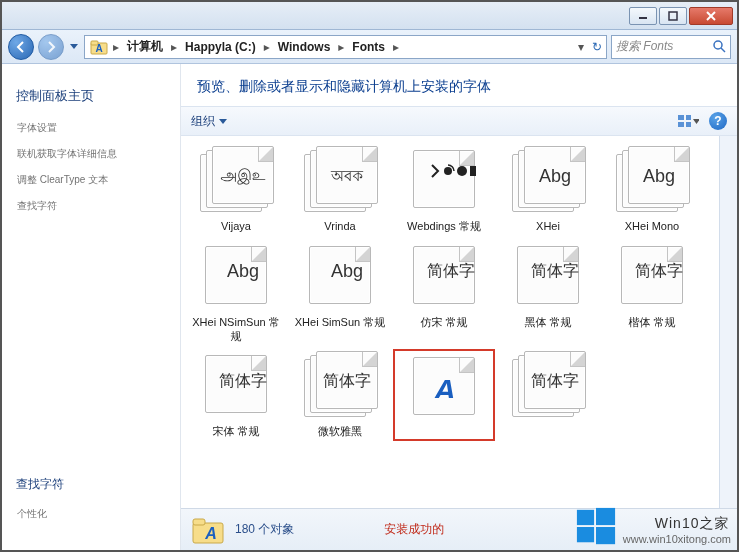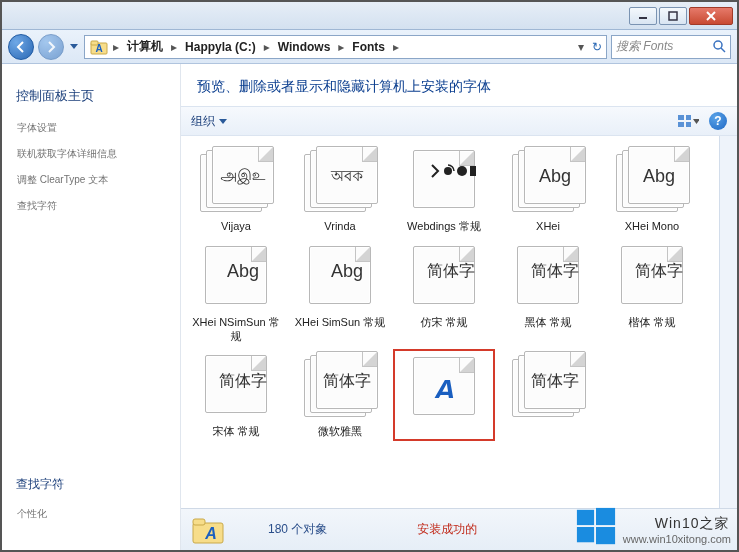--- a/index.html
+++ b/index.html
@@ -41,21 +41,21 @@
 .sp3 { left: 16px; top: 0; }
 .single .stack-page { left: 9px; top: 4px; }
 .sample { position: absolute; left: 18px; top: 4px; width: 58px; height: 52px; display: flex; align-items: center; justify-content: center; font-size: 15px; color: #333; pointer-events: none; }
 .sample.big { font-size: 18px; }
 .sample.cn { font-size: 16px; }
 .sample svg { width: 50px; height: 30px; }
 .font-label { font-size: 11px; color: #222; margin-top: 4px; line-height: 1.25; max-width: 94px; }
 .sel-box { outline: 2px solid #d43a2a; outline-offset: 0; padding: 2px; }
 .statusbar { height: 42px; background: linear-gradient(#f2f6fb,#e6eef7); border-top: 1px solid #cfd9e6; display: flex; align-items: center; padding: 0 10px; gap: 10px; position: relative; }
 .sb-icon { width: 34px; height: 32px; display: flex; align-items: center; justify-content: center; }
-.sb-text { color: #2a4e8a; font-size: 12px; margin-left: 33px; }
+.sb-text { color: #2a4e8a; font-size: 12px; }
 .sb-red { color: #c02a1a; font-size: 12px; margin-left: 80px; }
 .watermark { position: absolute; right: 6px; bottom: 2px; display: flex; align-items: center; gap: 6px; pointer-events: none; }
 .wm-logo { width: 42px; height: 42px; }
 .wm-text { text-align: left; }
 .wm-big { font-size: 20px; color: #1a6cc8; font-weight: bold; letter-spacing: 1px; margin-left: 32px; }
 .wm-big span { color: #333; font-size: 14px; font-weight: normal; }
 .wm-url { font-size: 11px; color: #666; }
 .scrollbar-v { width: 18px; background: #eef3fa; border-left: 1px solid #d2ddeb; }
 .grid-area { display: flex; flex: 1; min-height: 0; gap: 12px; }
 </style>

